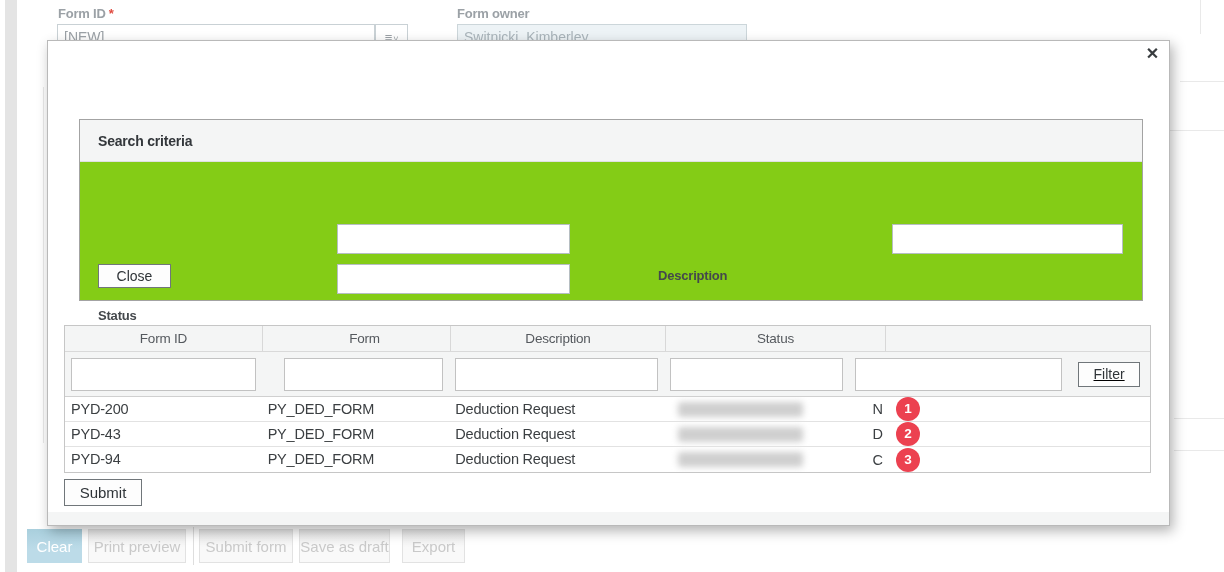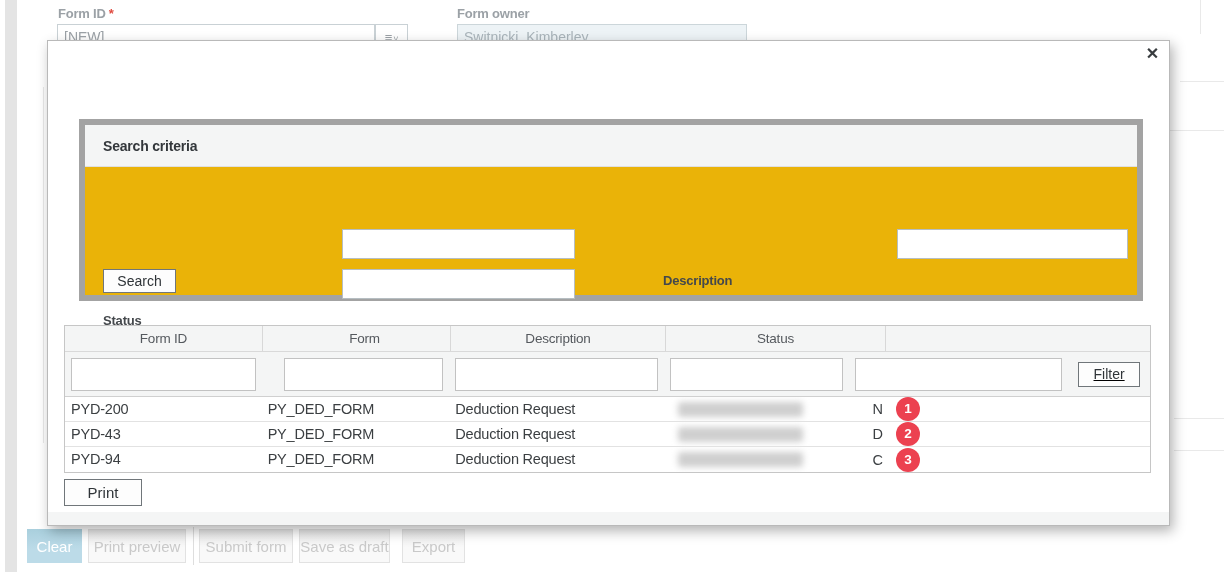--- a/index.html
+++ b/index.html
@@ -31,21 +31,21 @@
   .modal { position:absolute; left:47px; top:40px; width:1123px; height:486px; background:#ffffff;
            border:1px solid #b9b9b9; box-shadow:3px 5px 12px rgba(0,0,0,0.30); z-index:10; }
   .modal-title-bar { position:absolute; left:13px; right:13px; top:22px; height:38px; background:#f4f5f5;
                      display:flex; align-items:center; padding-left:18px; }
   .modal-title { font-size:17px; font-weight:bold; color:#33373b; }
   .modal-close { position:absolute; top:3px; right:10px; font-size:16px; font-weight:bold; color:#383c3f;
                  cursor:pointer; line-height:20px; }
   .modal-footer-strip { position:absolute; left:0; right:0; bottom:0; height:13px; background:#f4f5f5; }
 
   
-  .search-box { position:absolute; left:31px; top:78px; width:1064px; height:182px; border:6px solid #a3a3a3; background:#eab308; }
+  .search-box { position:absolute; left:31px; top:78px; width:1064px; height:182px; border:1px solid #a3a3a3; background:#84cc16; }
   .search-head { height:42px; background:#f4f5f5; border-bottom:1px solid #e0e0e0; display:flex; align-items:center;
                  padding-left:18px; font-size:14px; font-weight:bold; color:#33373b; }
   .s-label { position:absolute; font-size:13px; font-weight:bold; color:#44484c; }
   .s-input { position:absolute; height:30px; border:1px solid #b6bec2; background:#fff; padding:3px 6px;
              font-size:14px; color:#33373b; font-family:"Liberation Sans",sans-serif; }
   .btn { border:1px solid #70767a; background:#fdfdfd; color:#2f3438; font-size:14px;
          font-family:"Liberation Sans",sans-serif; cursor:pointer; }
 
   
   .rtable { position:absolute; left:16px; top:284px; width:1087px; border:1px solid #c6c6c6; background:#fff; }
@@ -107,21 +107,21 @@
 
 
     <div class="search-box">
       <div class="search-head">Search criteria</div>
       <span class="s-label" style="left:18px; top:148px;">Form ID</span>
       <input class="s-input" style="left: 257px; top: 104px; width: 233px;">
       <span class="s-label" style="left:578px; top:148px;">Description</span>
       <input class="s-input" style="left: 812px; top: 104px; width: 231px;">
       <span class="s-label" style="left:18px; top:188px;">Status</span>
       <input class="s-input" style="left: 257px; top: 144px; width: 233px;">
-      <button class="btn search-btn">Search</button>
+      <button class="btn search-btn">Close</button>
     </div>
 
     <div class="rtable">
       <div class="trow hrow">
         <div class="hcell c0">Form ID</div>
         <div class="hcell c1">Form</div>
         <div class="hcell c2">Description</div>
         <div class="hcell c4">Status</div>
         <div class="hcell c5"></div>
       </div>
@@ -182,18 +182,18 @@
             <div class="blur-bar"></div>
           </div>
         <div class="dcell c4 status-cell">
           <span>C</span>
           <span class="badge">3</span>
         </div>
         <div class="dcell c5"></div>
       </div>
     </div>
 
-    <button class="btn close-btn">Print</button>
+    <button class="btn close-btn">Submit</button>
 
     <div class="modal-footer-strip"></div>
   </div>
 
 </div>
 
 </body></html>

